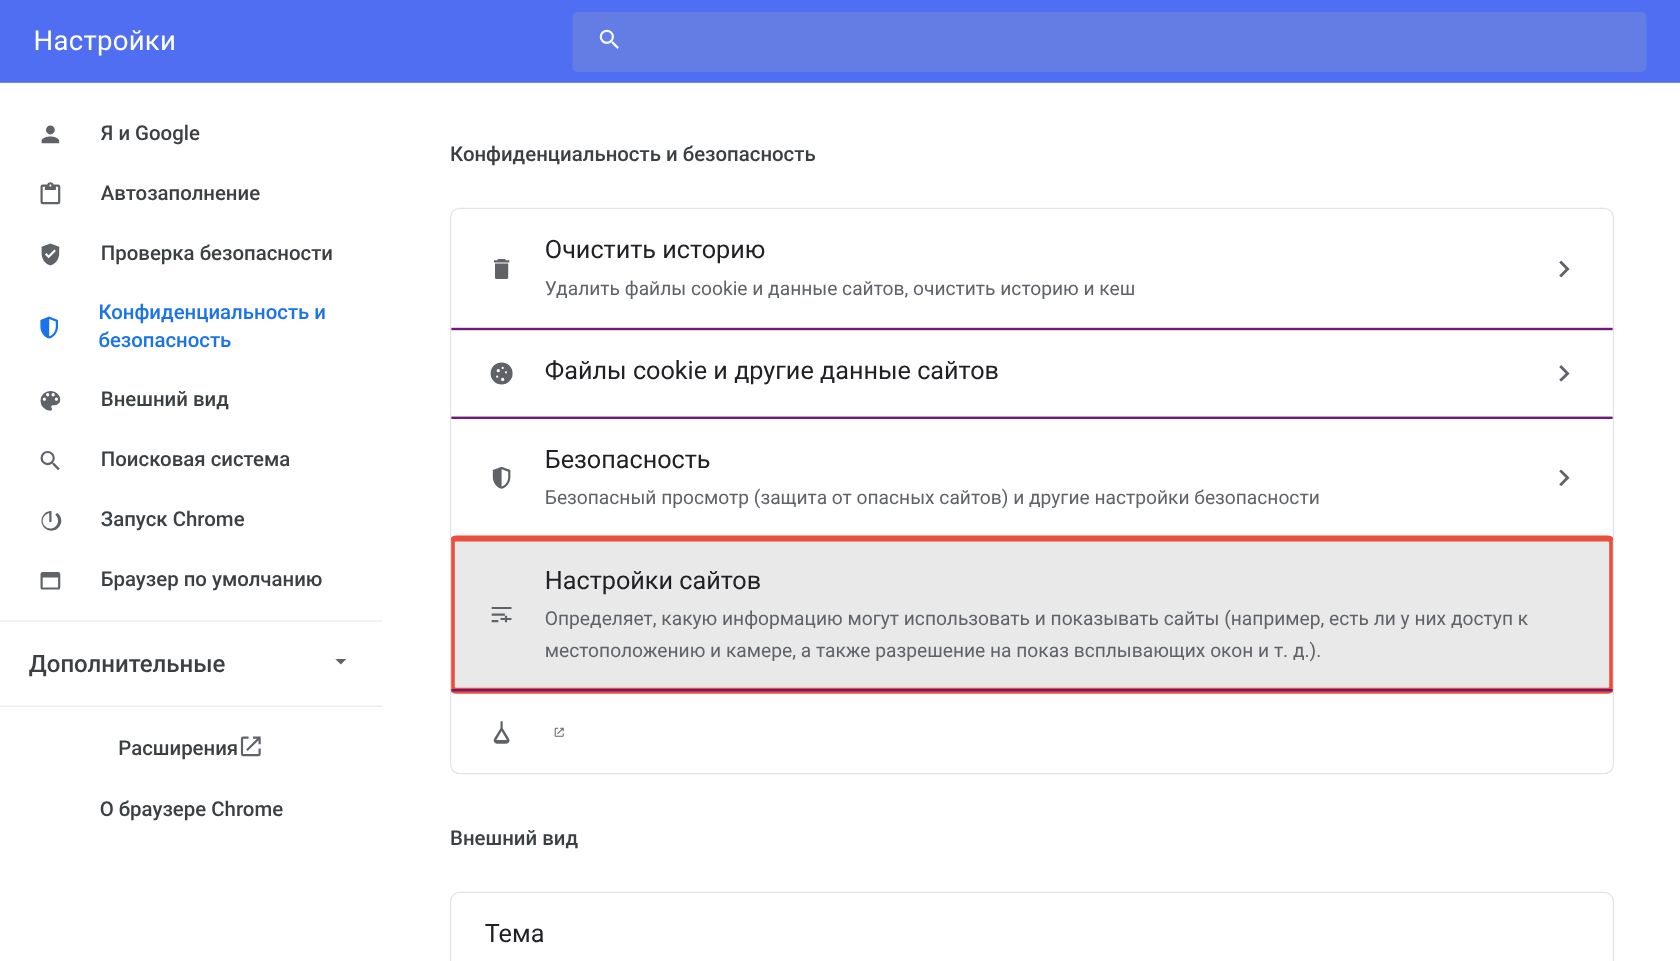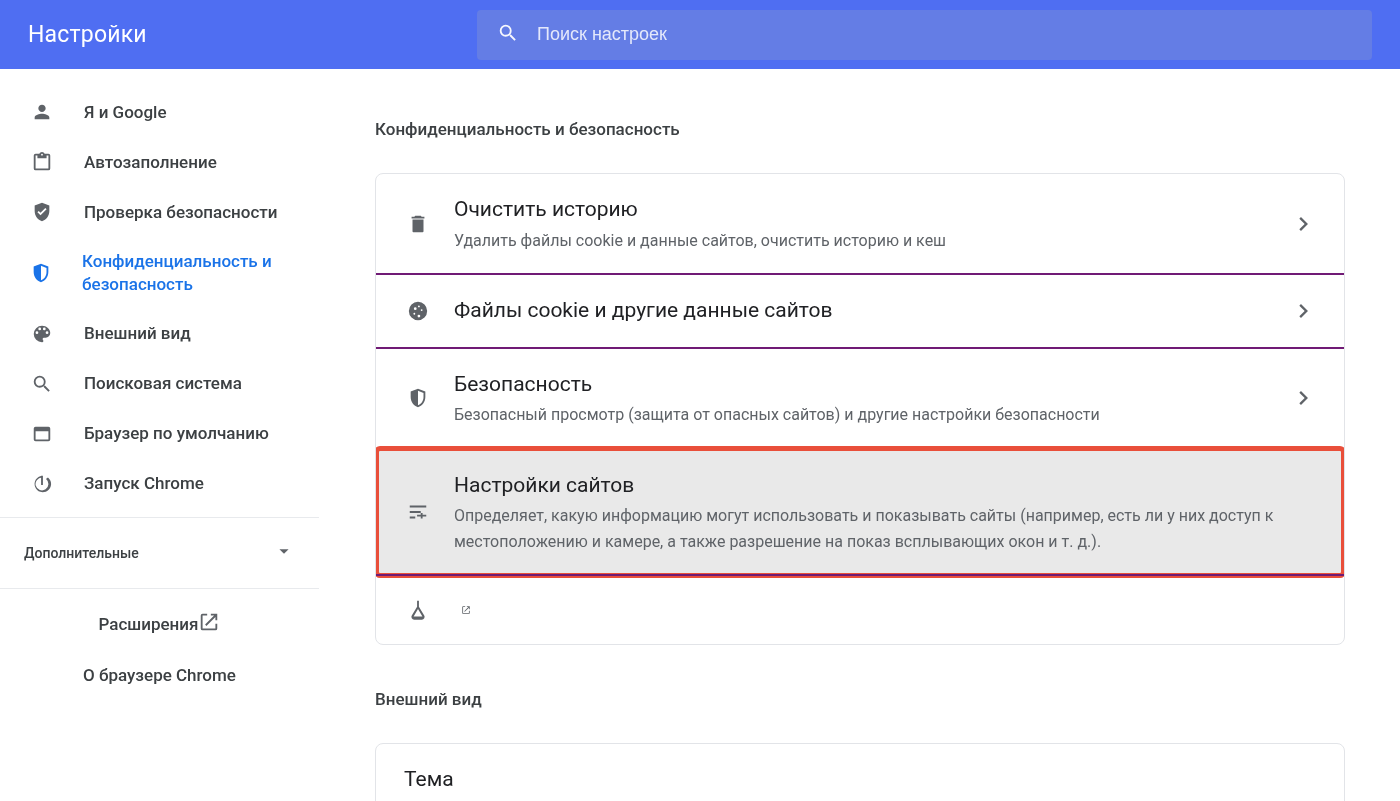--- a/index.html
+++ b/index.html
@@ -63,21 +63,21 @@
   .nav-item.active .nav-icon svg { fill: #1a73e8; }
   .nav-icon { width: 24px; height: 24px; display:flex; align-items:center; justify-content:center; }
   .nav-icon svg { fill: #5f6368; width: 22px; height: 22px; }
   .nav-label { font-size: 17px; line-height: 1.35; font-weight: 500; }
   .nav-item.active .nav-label { color: #1a73e8; }
   .sidebar-divider { height: 1px; background: #e8eaed; margin: 8px 0; }
   .adv-row {
     display: flex; align-items: center; justify-content: space-between;
     padding: 14px 24px; cursor: pointer;
   }
-  .adv-row .lbl { font-size: 14px; color: #3c4043; font-weight: 500; }
+  .adv-row .lbl { font-size: 20px; color: #3c4043; font-weight: 500; }
   .secondary-link {
     display: flex; align-items: center; justify-content: center;
     padding: 14px 24px; cursor: pointer;
   }
   .secondary-link .lbl { font-size: 17px; color: #3c4043; font-weight: 500; }
   .secondary-link svg, .adv-row svg { fill: #5f6368; width: 22px; height: 22px; }
   .main {
     flex: 1;
     padding: 50px 55px 0 55px;
     overflow: auto;
@@ -134,21 +134,20 @@
 <body>
 
 <div class="header">
   <div class="header-title">Настройки</div>
   <div class="search-wrap">
     <span>
       <svg viewBox="0 0 24 24" width="22" height="22">
           <path d="M15.5 14h-.79l-.28-.27A6.471 6.471 0 0016 9.5 6.5 6.5 0 109.5 16a6.47 6.47 0 004.23-1.57l.27.28v.79l5 4.99L20.49 19l-4.99-5zM9.5 14A4.5 4.5 0 1114 9.5 4.505 4.505 0 019.5 14z"></path>
         </svg>
     </span>
-    <input class="search-input" placeholder="Поиск настроек" style="">
   </div>
 </div>
 
 <div class="layout">
   <div class="sidebar">
 
     <div class="nav-item">
       <span class="nav-icon">
         <svg viewBox="0 0 24 24">
             <path d="M12 12c2.21 0 4-1.79 4-4s-1.79-4-4-4-4 1.79-4 4 1.79 4 4 4zm0 2c-2.67 0-8 1.34-8 4v2h16v-2c0-2.66-5.33-4-8-4z"></path>
@@ -198,33 +197,33 @@
         <svg viewBox="0 0 24 24">
             <path d="M15.5 14h-.79l-.28-.27A6.471 6.471 0 0016 9.5 6.5 6.5 0 109.5 16a6.47 6.47 0 004.23-1.57l.27.28v.79l5 4.99L20.49 19l-4.99-5zM9.5 14A4.5 4.5 0 1114 9.5 4.505 4.505 0 019.5 14z"></path>
           </svg>
       </span>
       <span class="nav-label">Поисковая система</span>
     </div>
 
     <div class="nav-item">
       <span class="nav-icon">
         <svg viewBox="0 0 24 24">
+            <path d="M13 3h-2v10h2V3zm4.83 2.17l-1.42 1.42A7 7 0 1112 5v-2a9 9 0 106.83 2.17z"></path>
+          </svg>
+      </span>
+      <span class="nav-label">Запуск Chrome</span>
+    </div>
+
+    <div class="nav-item">
+      <span class="nav-icon">
+        <svg viewBox="0 0 24 24">
             <path d="M19 4H5a2 2 0 00-2 2v12a2 2 0 002 2h14a2 2 0 002-2V6a2 2 0 00-2-2zm0 14H5V9h14v9z"></path>
           </svg>
       </span>
       <span class="nav-label">Браузер по умолчанию</span>
-    </div>
-
-    <div class="nav-item">
-      <span class="nav-icon">
-        <svg viewBox="0 0 24 24">
-            <path d="M13 3h-2v10h2V3zm4.83 2.17l-1.42 1.42A7 7 0 1112 5v-2a9 9 0 106.83 2.17z"></path>
-          </svg>
-      </span>
-      <span class="nav-label">Запуск Chrome</span>
     </div>
 
     <div class="sidebar-divider"></div>
 
     <div class="adv-row">
       <span class="lbl">Дополнительные</span>
       <span>
         <svg viewBox="0 0 24 24">
             <path d="M7 10l5 5 5-5z"></path>
           </svg>

